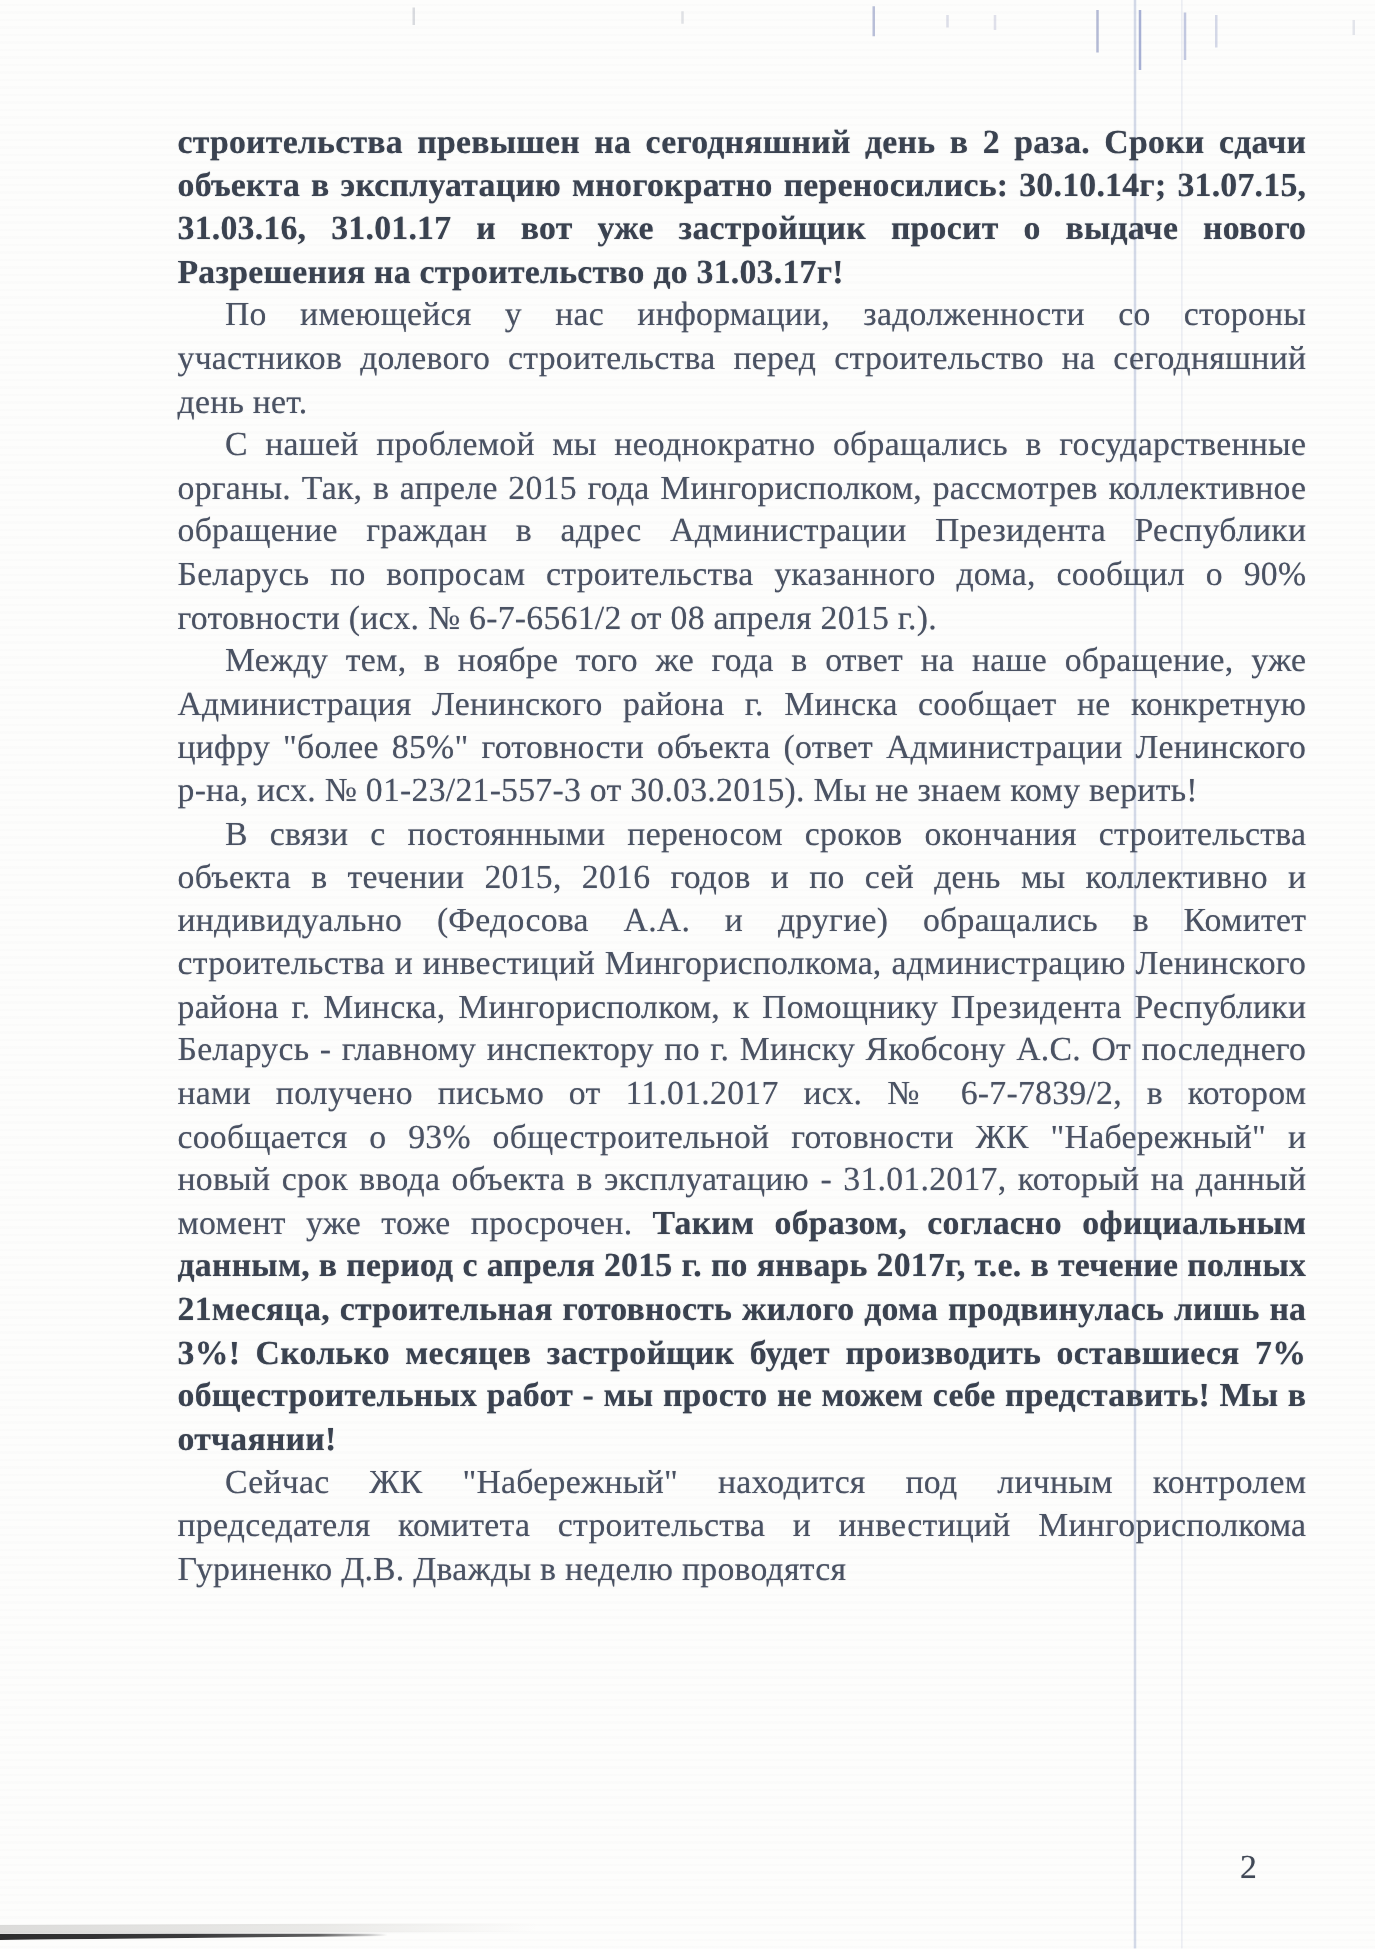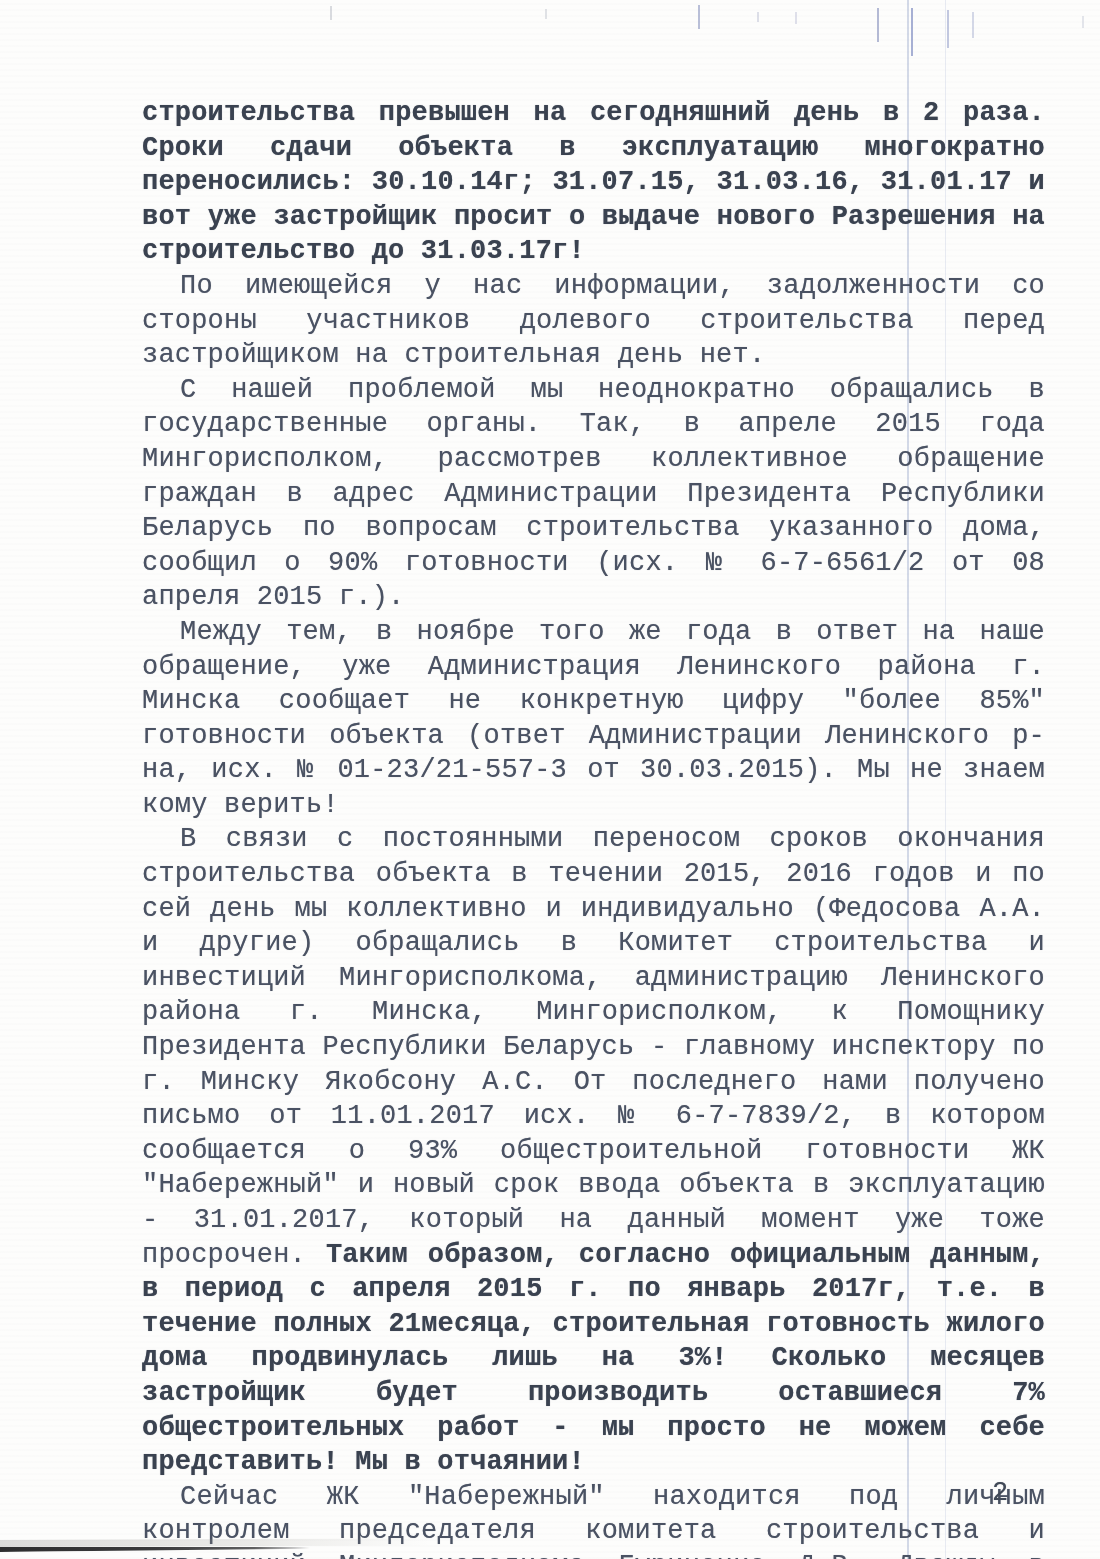--- a/index.html
+++ b/index.html
@@ -9,21 +9,21 @@
     background: #ffffff;
   }
   .page {
     position: relative;
     width: 1100px;
     height: 1559px;
     background:
       repeating-linear-gradient(0deg, rgba(130,132,145,0.018) 0 2px, rgba(0,0,0,0) 2px 6px),
       #fdfdfc;
     overflow: hidden;
-    font-family: Liberation Mono, monospace;
+    font-family: Liberation Serif, serif;
   }
   
   .text-block {
     position: absolute;
     left: 142px;
     top: 96px;
     width: 903px;
     font-size: 27px;
     line-height: 34.6px;
     color: #4a5263;
@@ -96,21 +96,21 @@
   <div class="tick" style="left:911px; top:8px;  height:48px; background:rgba(110,125,185,0.60);"></div>
   <div class="tick" style="left:947px; top:10px; height:38px; background:rgba(135,148,195,0.50);"></div>
   <div class="tick" style="left:972px; top:12px; height:26px; background:rgba(150,160,200,0.40);"></div>
   <div class="tick" style="left:1082px; top:16px; height:12px; background:rgba(170,175,195,0.30);"></div>
 
   <div class="vline v1"></div>
   <div class="vline v2"></div>
 
   <div class="text-block">
     <p class="para bold-para"><span>строительства превышен на сегодняшний день в 2 раза. Сроки сдачи объекта в эксплуатацию многократно переносились: 30.10.14г; 31.07.15, 31.03.16, 31.01.17 и вот уже застройщик просит о выдаче нового Разрешения на строительство до 31.03.17г!</span></p>
-    <p class="para indent"><span>По имеющейся у нас информации, задолженности со стороны участников долевого строительства перед застройщиком на строительная день нет.</span></p>
+    <p class="para indent"><span>По имеющейся у нас информации, задолженности со стороны участников долевого строительства перед строительство на сегодняшний день нет.</span></p>
     <p class="para indent"><span>С нашей проблемой мы неоднократно обращались в государственные органы. Так, в апреле 2015 года Мингорисполком, рассмотрев коллективное обращение граждан в адрес Администрации Президента Республики Беларусь по вопросам строительства указанного дома, сообщил о 90% готовности (исх. № 6-7-6561/2 от 08 апреля 2015 г.).</span></p>
     <p class="para indent"><span>Между тем, в ноябре того же года в ответ на наше обращение, уже Администрация Ленинского района г. Минска сообщает не конкретную цифру "более 85%"  готовности объекта (ответ Администрации Ленинского р-на, исх. № 01-23/21-557-3 от 30.03.2015). Мы не знаем кому верить!</span></p>
     <p class="para indent"><span>В связи с постоянными переносом сроков окончания строительства объекта в течении 2015, 2016 годов и по сей день мы коллективно и индивидуально (Федосова А.А. и другие) обращались в Комитет строительства и инвестиций Мингорисполкома, администрацию Ленинского района г. Минска, Мингорисполком, к Помощнику Президента Республики Беларусь - главному инспектору по г. Минску Якобсону А.С. От последнего нами получено письмо от 11.01.2017 исх. № 6-7-7839/2, в котором сообщается о 93% общестроительной готовности ЖК "Набережный" и новый срок ввода объекта в эксплуатацию - 31.01.2017, который на данный момент уже тоже просрочен. </span><span class="bold">Таким образом, согласно официальным данным, в период с апреля 2015 г. по январь 2017г, т.е. в течение полных 21месяца, строительная готовность жилого дома продвинулась лишь на 3%! Сколько месяцев  застройщик будет производить оставшиеся 7% общестроительных работ - мы просто не можем себе представить! Мы в отчаянии!</span></p>
     <p class="para indent"><span>Сейчас ЖК "Набережный" находится под личным контролем председателя комитета строительства и инвестиций Мингорисполкома Гуриненко Д.В. Дважды в неделю проводятся</span></p>
   </div>
 
   <div class="page-number">2</div>
 
   <div class="bottom-smear"></div>
   <div class="bottom-line"></div>

